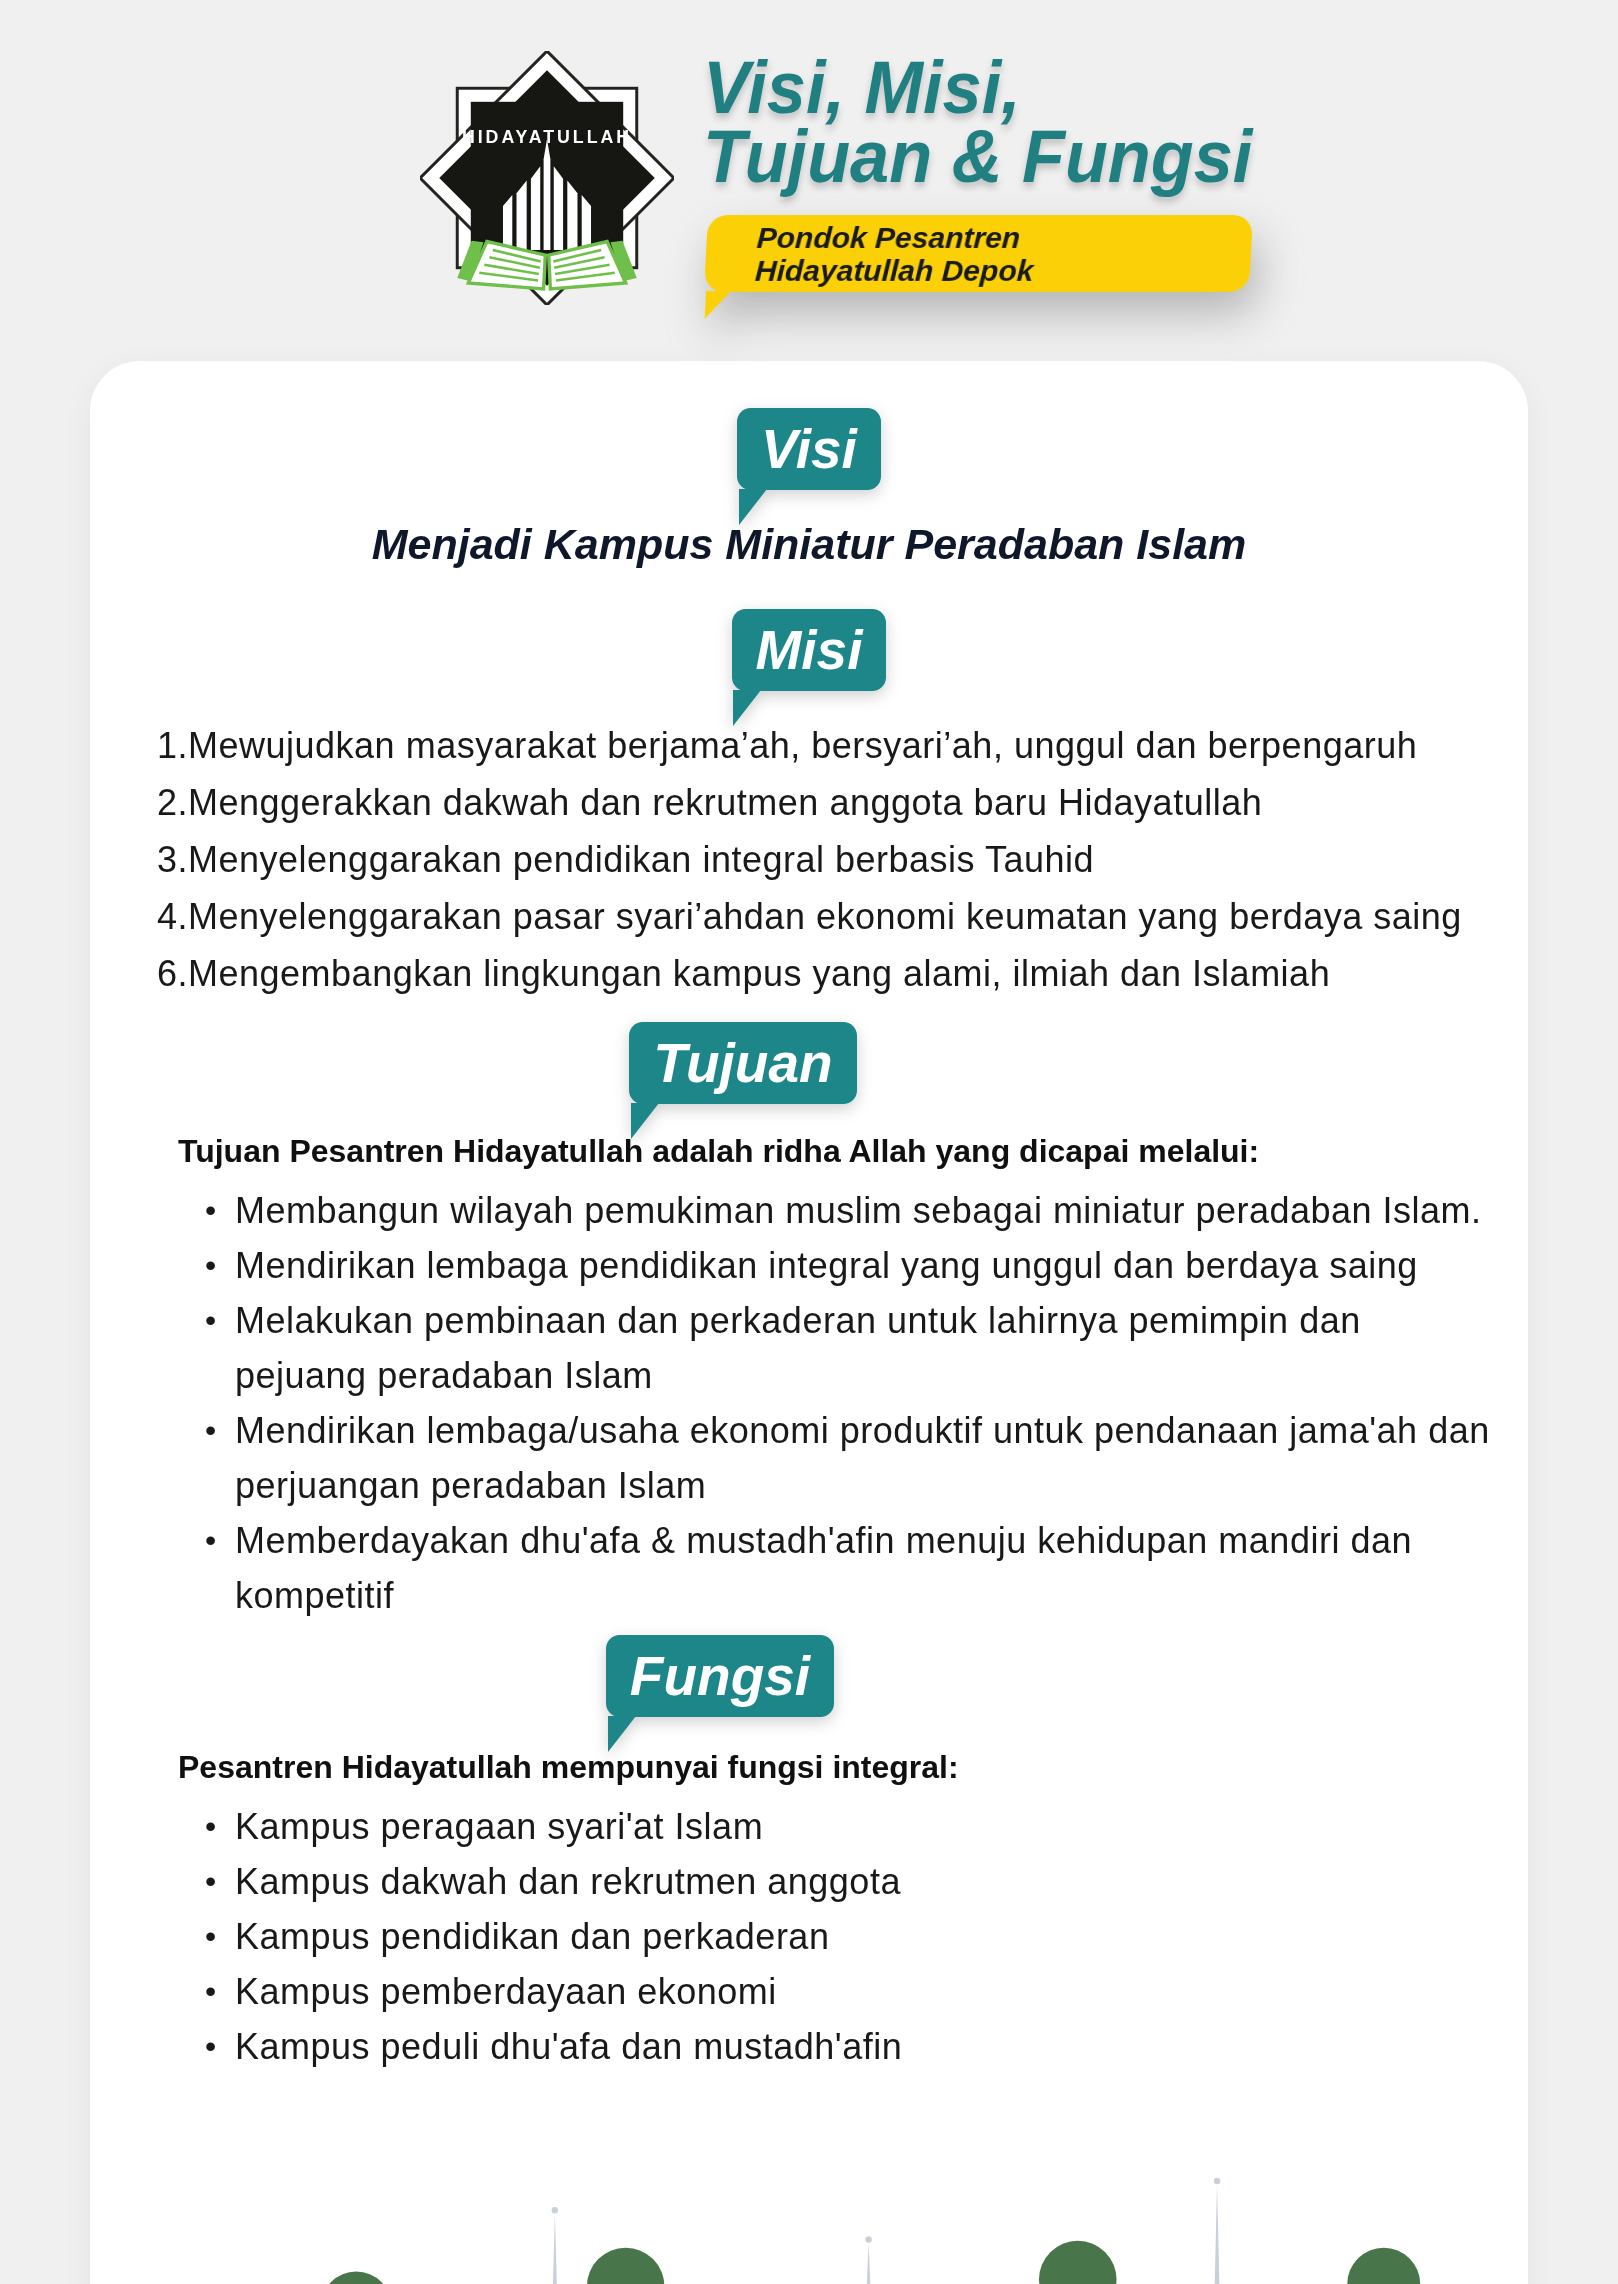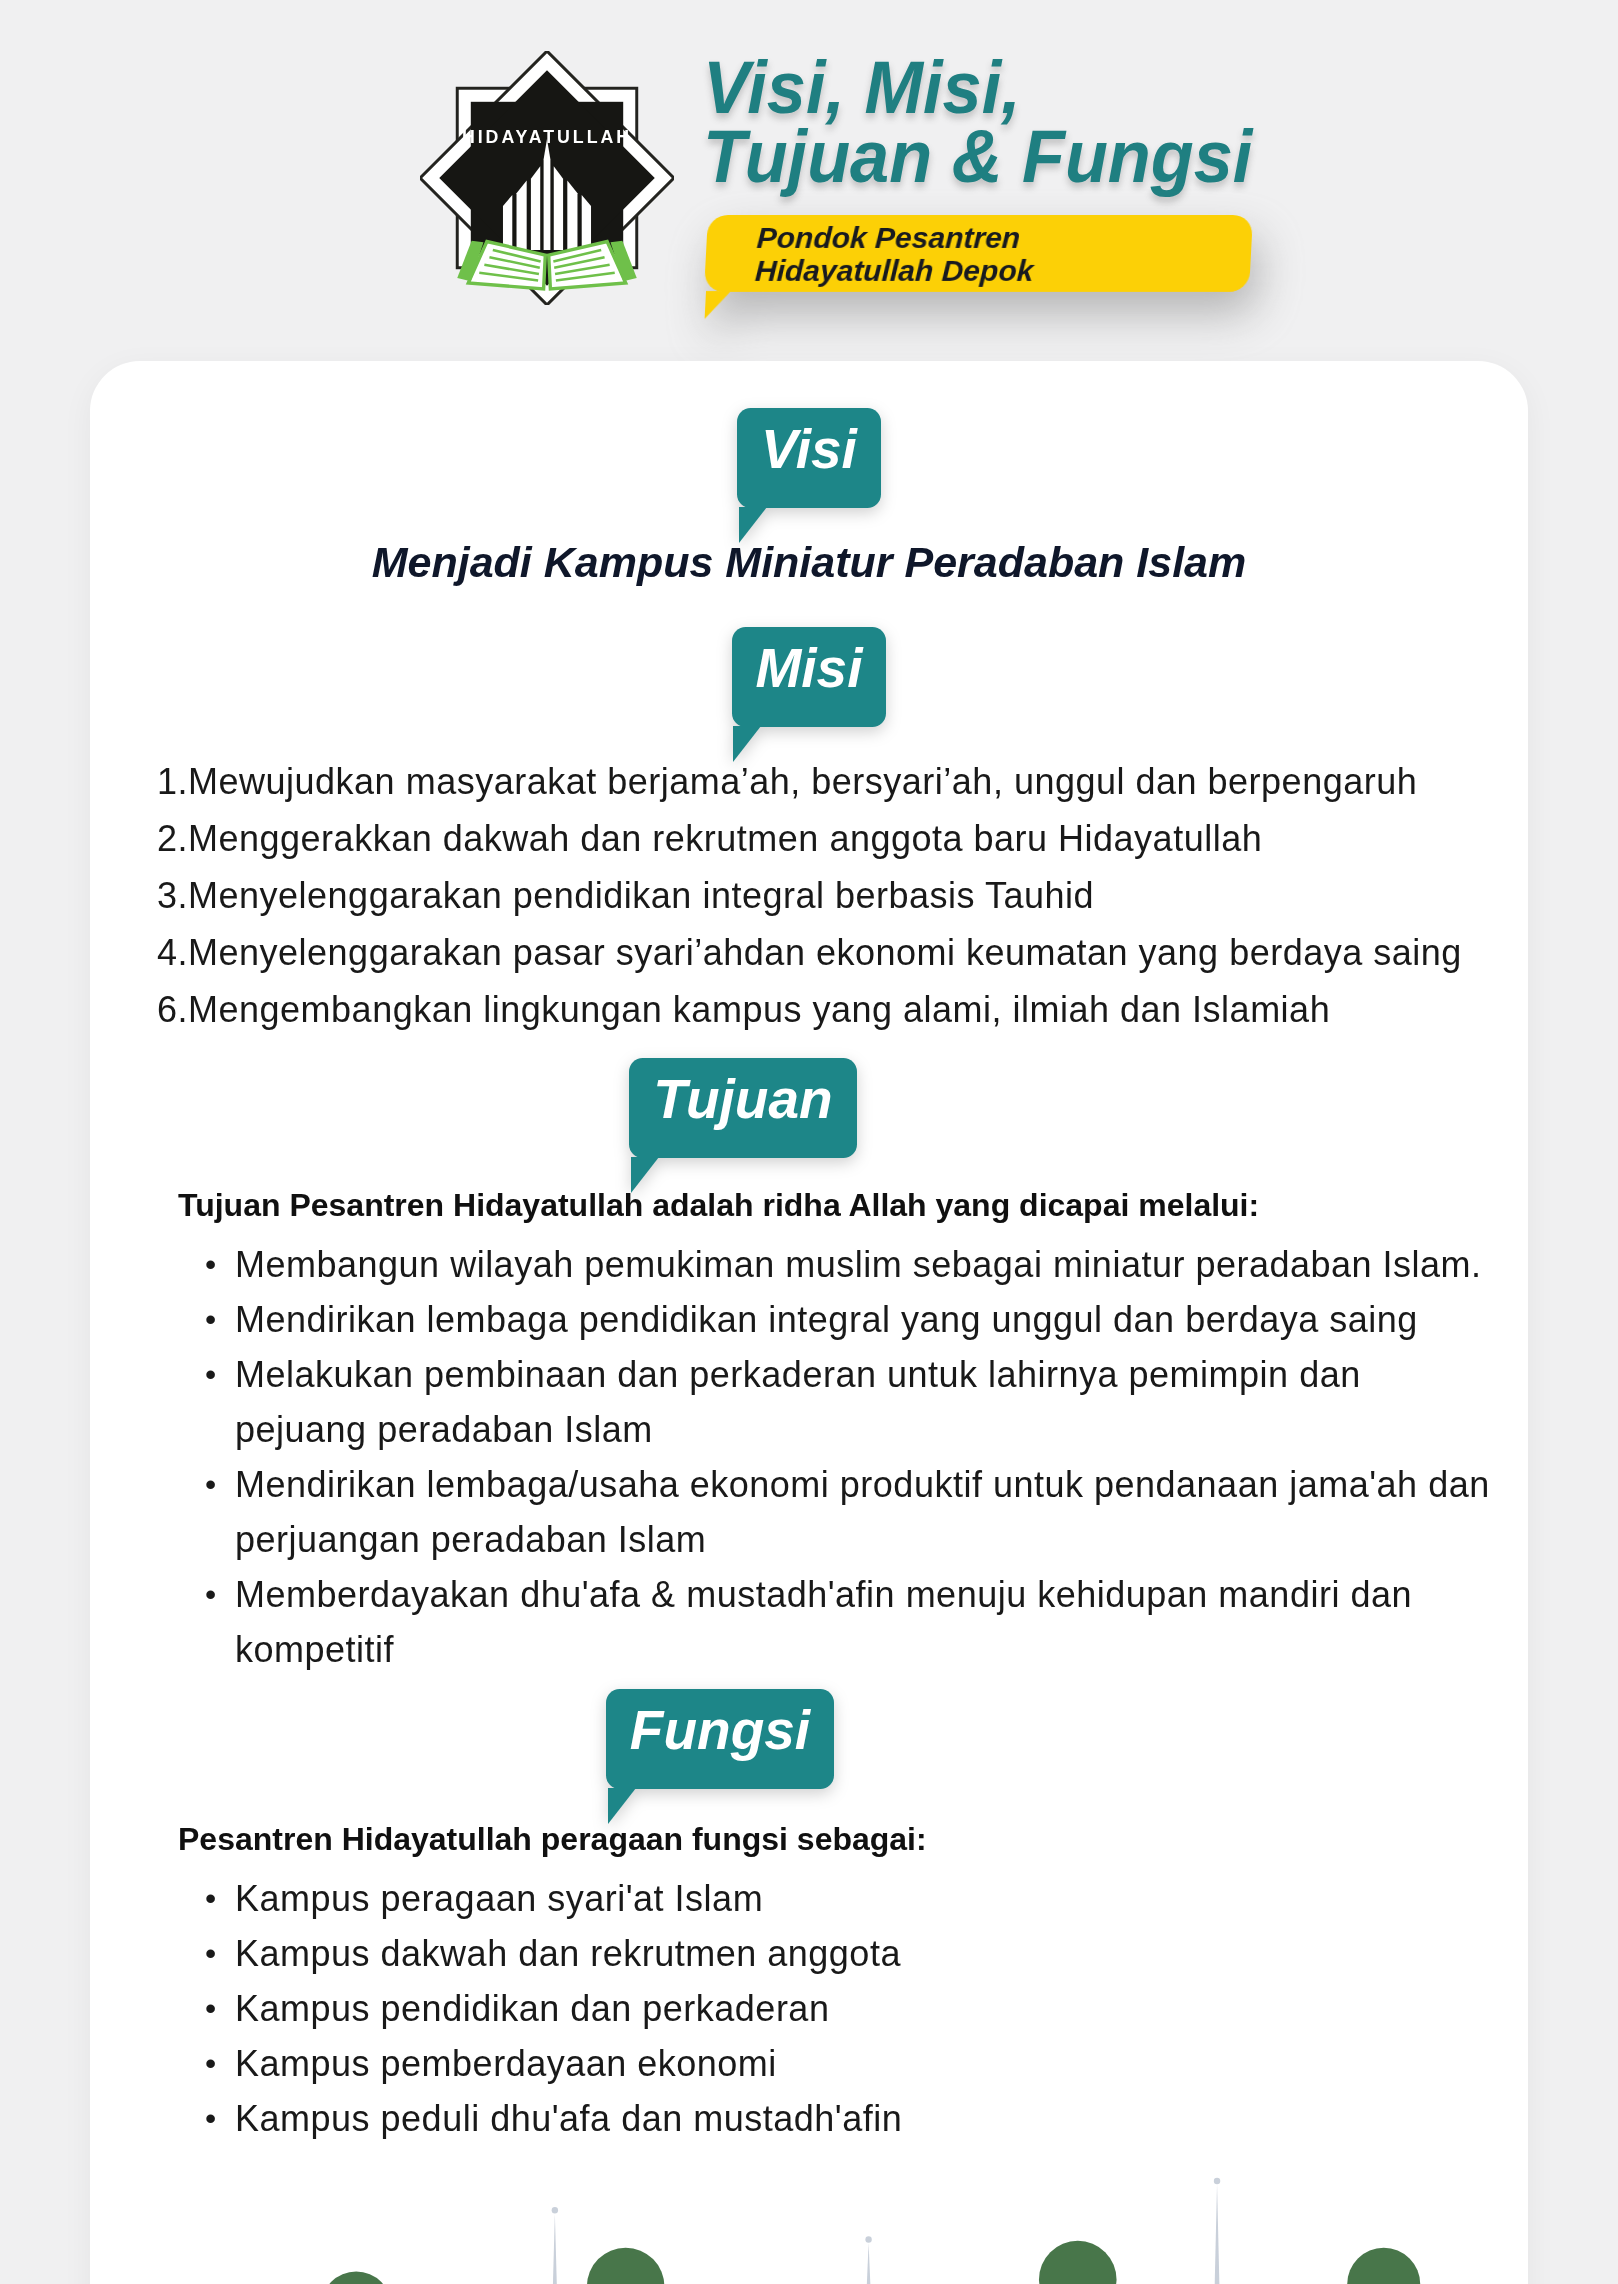--- a/index.html
+++ b/index.html
@@ -19,21 +19,21 @@
           border-top:28px solid #fcd006;border-right:25px solid transparent;}
   .ribbon-text{padding:6.4px 0 0 50px;font-size:30px;line-height:33px;font-weight:bold;
           font-style:italic;color:#181a1f;white-space:nowrap;}
 
   
   .card{position:absolute;left:90px;top:361px;width:1438px;height:1985px;background:#ffffff;
         border-radius:50px;box-shadow:0 8.2px 32px rgba(0,0,0,.05);z-index:1;}
 
   .badge-row{display:flex;justify-content:center;}
   .badge{position:relative;background:#1d8688;color:#ffffff;font-weight:bold;font-style:italic;
-         font-size:55px;line-height:82px;height:100px;padding:0 24px;border-radius:13.7px;
+         font-size:55px;line-height:82px;height:82px;padding:0 24px;border-radius:13.7px;
          filter:drop-shadow(0 5.5px 7.3px rgba(0,0,0,.18));}
   .badge::after{content:"";position:absolute;left:1.8px;top:99%;width:0;height:0;
          border-top:36px solid #1d8688;border-right:28px solid transparent;}
   .shift-tujuan{transform:translateX(-66px);}
   .shift-fungsi{transform:translateX(-89px);}
 
   .statement{margin-top:26.5px;text-align:center;font-size:43px;font-weight:bold;font-style:italic;
              color:#0f172a;line-height:55px;}
 
   .m-top-visi{margin-top:47px;}
@@ -131,21 +131,21 @@
       <div class="bullet">Membangun wilayah pemukiman muslim sebagai miniatur peradaban Islam.</div>
       <div class="bullet">Mendirikan lembaga pendidikan integral yang unggul dan berdaya saing</div>
       <div class="bullet">Melakukan pembinaan dan perkaderan untuk lahirnya pemimpin dan pejuang peradaban Islam</div>
       <div class="bullet">Mendirikan lembaga/usaha ekonomi produktif untuk pendanaan jama'ah dan perjuangan peradaban Islam</div>
       <div class="bullet">Memberdayakan dhu'afa &amp; mustadh'afin menuju kehidupan mandiri dan kompetitif</div>
     </div>
 
     <div class="badge-row m-top-fungsi">
       <div class="badge shift-fungsi">Fungsi</div>
     </div>
-    <div class="heading heading-f">Pesantren Hidayatullah peragaan fungsi sebagai:</div>
+    <div class="heading heading-f">Pesantren Hidayatullah mempunyai fungsi integral:</div>
     <div class="bullets">
       <div class="bullet">Kampus peragaan syari'at Islam</div>
       <div class="bullet">Kampus dakwah dan rekrutmen anggota</div>
       <div class="bullet">Kampus pendidikan dan perkaderan</div>
       <div class="bullet">Kampus pemberdayaan ekonomi</div>
       <div class="bullet">Kampus peduli dhu'afa dan mustadh'afin</div>
     </div>
   </div>
 
   <svg class="photo" viewBox="0 0 3543 1561">

